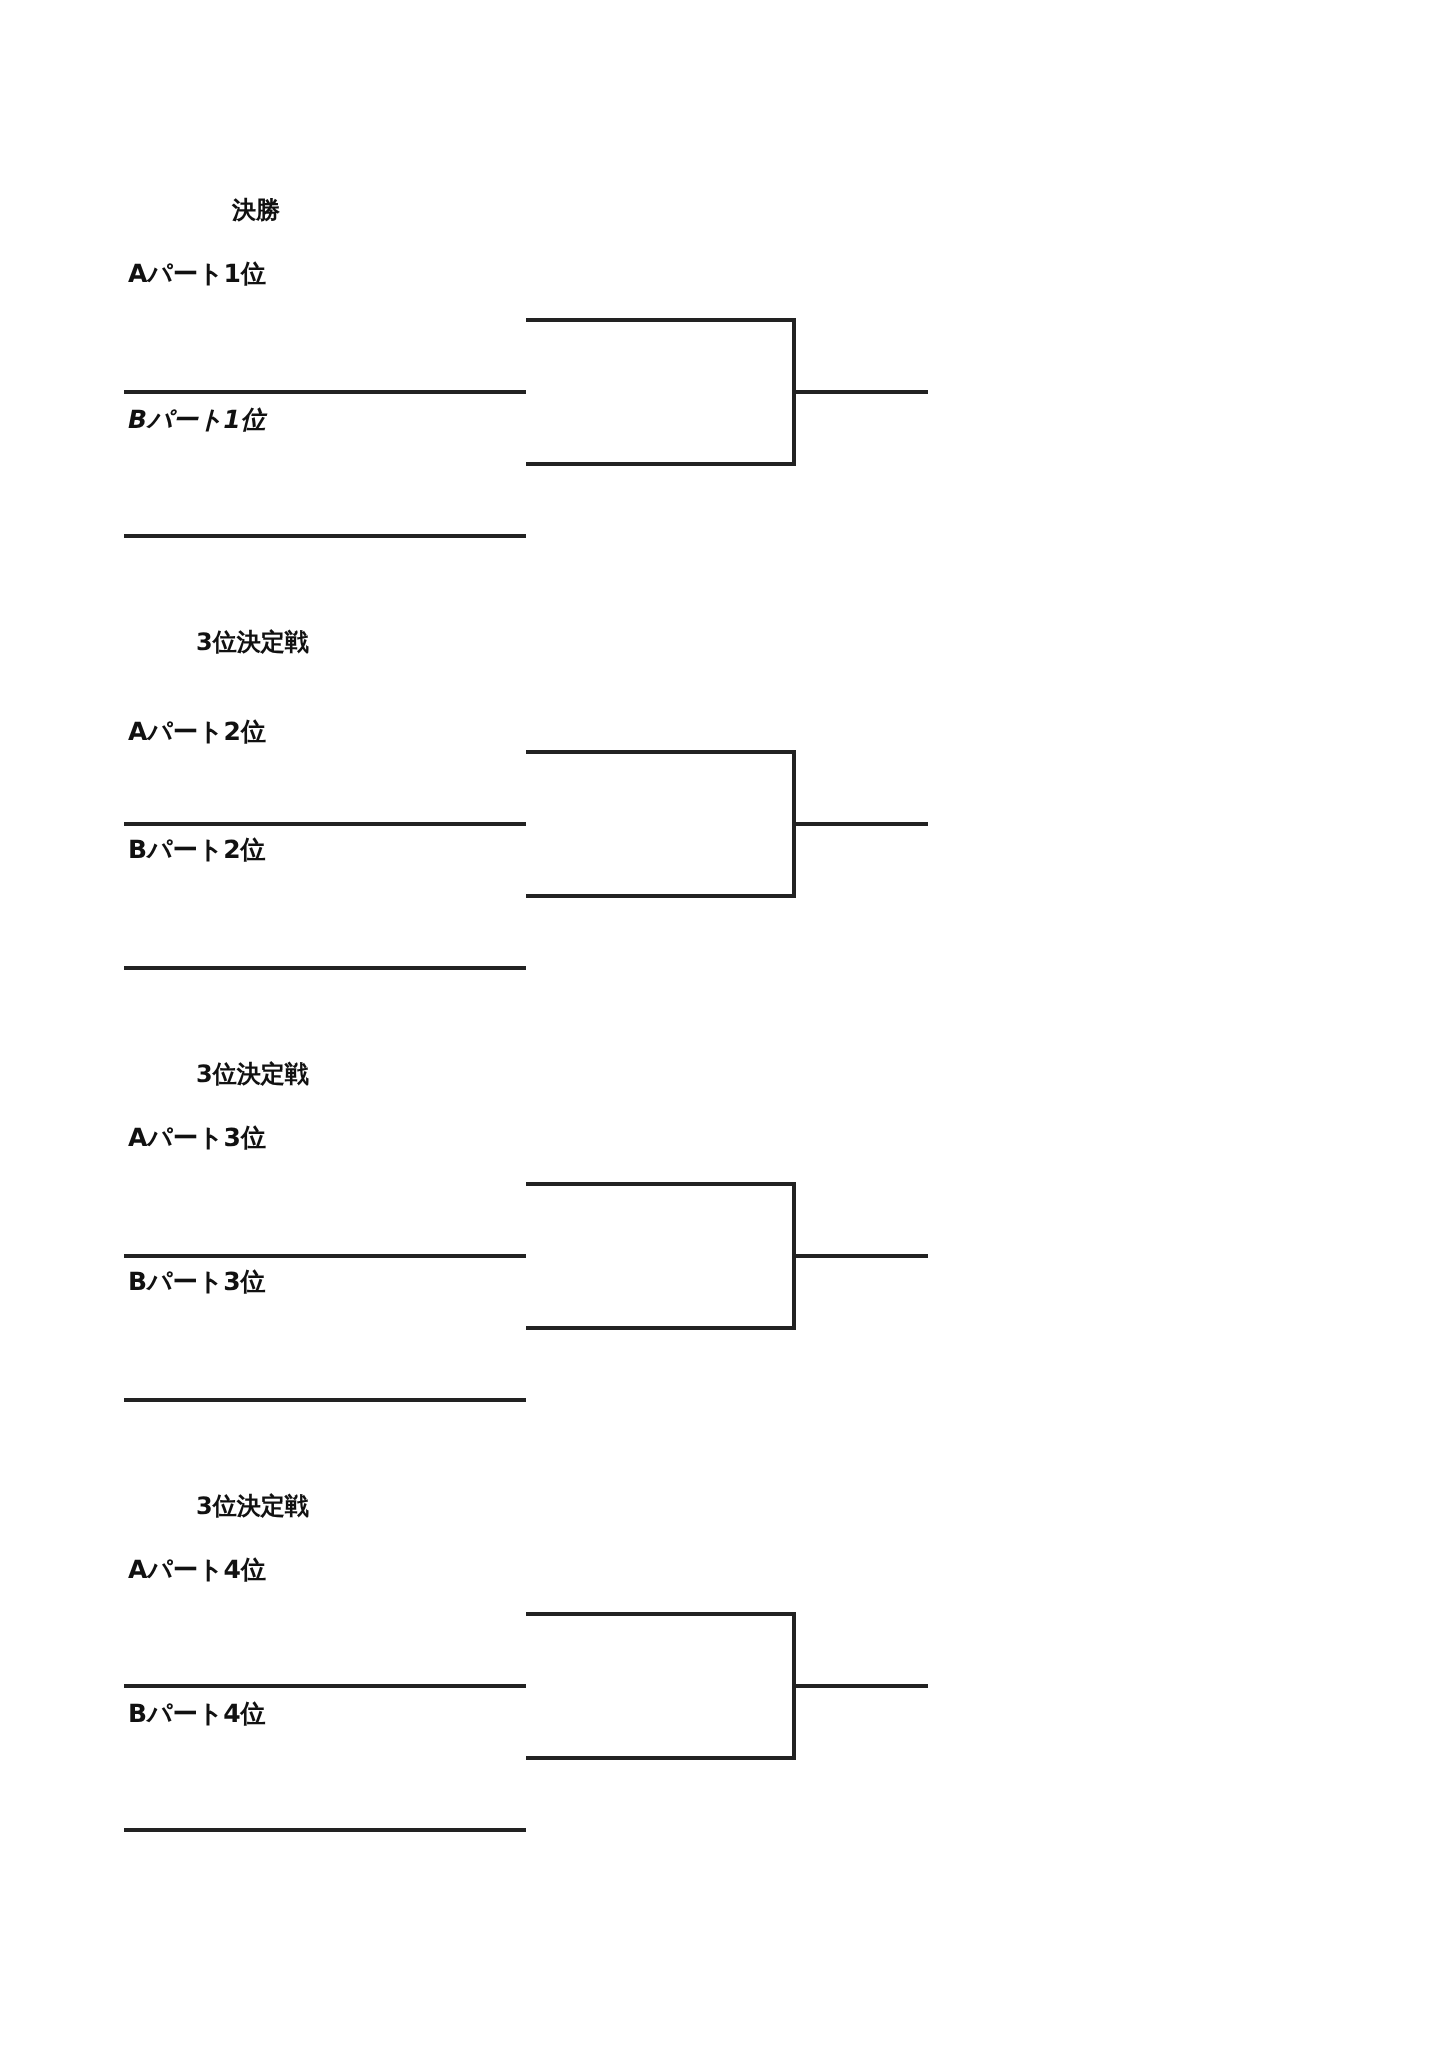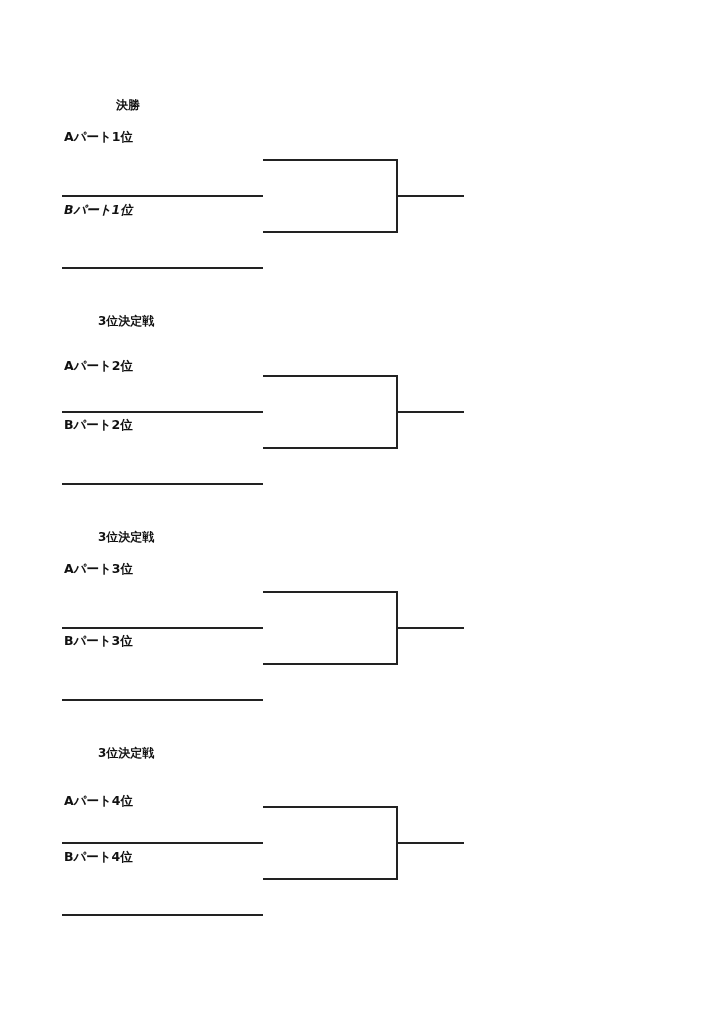--- a/index.html
+++ b/index.html
@@ -85,21 +85,21 @@
     <div class="line h" style="left:62px; top:196px; width:201px;"></div>
     <div class="line v" style="left:396px; top:160px; height:74px;"></div>
     <div class="line h" style="left:397px; top:196px; width:67px;"></div>
     <div class="label" style="top:203px;">Bパート3位</div>
     <div class="line h" style="left:263px; top:232px; width:135px;"></div>
     <div class="line h" style="left:62px; top:268px; width:201px;"></div>
   </div>
 
   <div class="bracket" style="top:647px;">
     <div class="title" style="left:98px; top:99px;">3位決定戦</div>
-    <div class="label" style="top:131px;margin-top:16px;">Aパート4位</div>
+    <div class="label" style="top:131px;">Aパート4位</div>
     <div class="line h" style="left:263px; top:159px; width:135px;"></div>
     <div class="line h" style="left:62px; top:195px; width:201px;"></div>
     <div class="line v" style="left:396px; top:159px; height:74px;"></div>
     <div class="line h" style="left:397px; top:195px; width:67px;"></div>
     <div class="label" style="top:203px;text-align:right;">Bパート4位</div>
     <div class="line h" style="left:263px; top:231px; width:135px;"></div>
     <div class="line h" style="left:62px; top:267px; width:201px;"></div>
   </div>
 
 </div>

